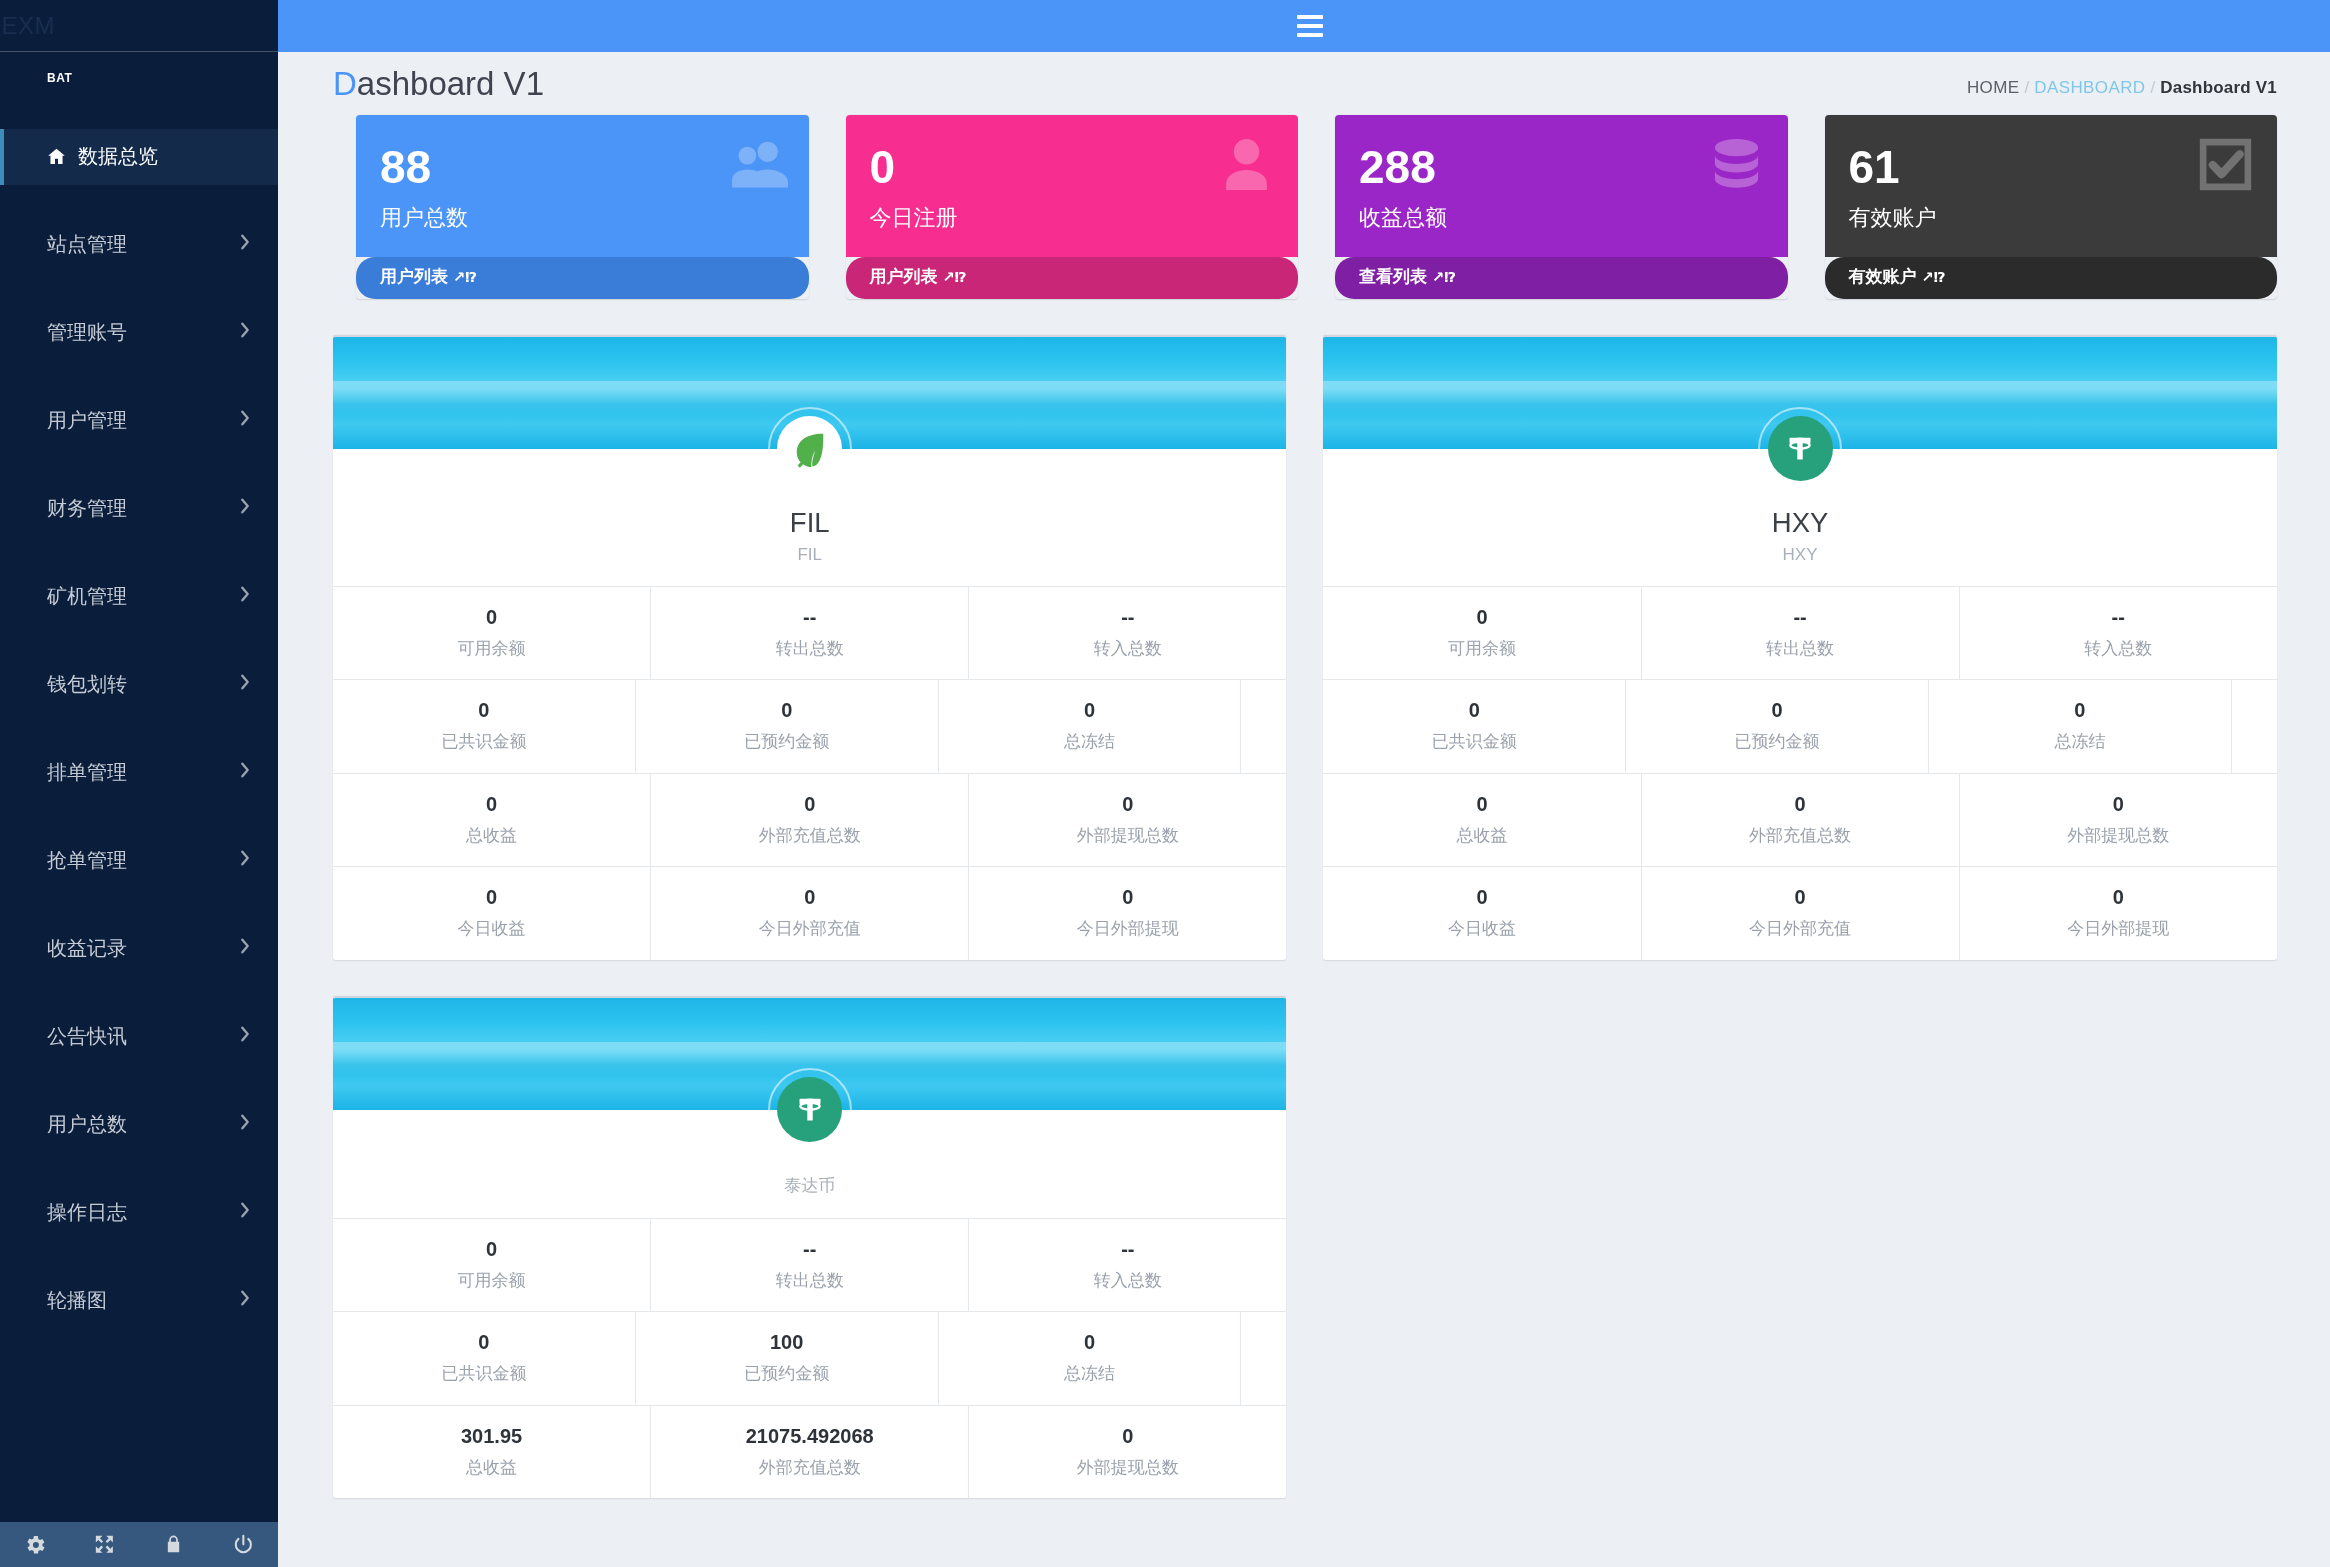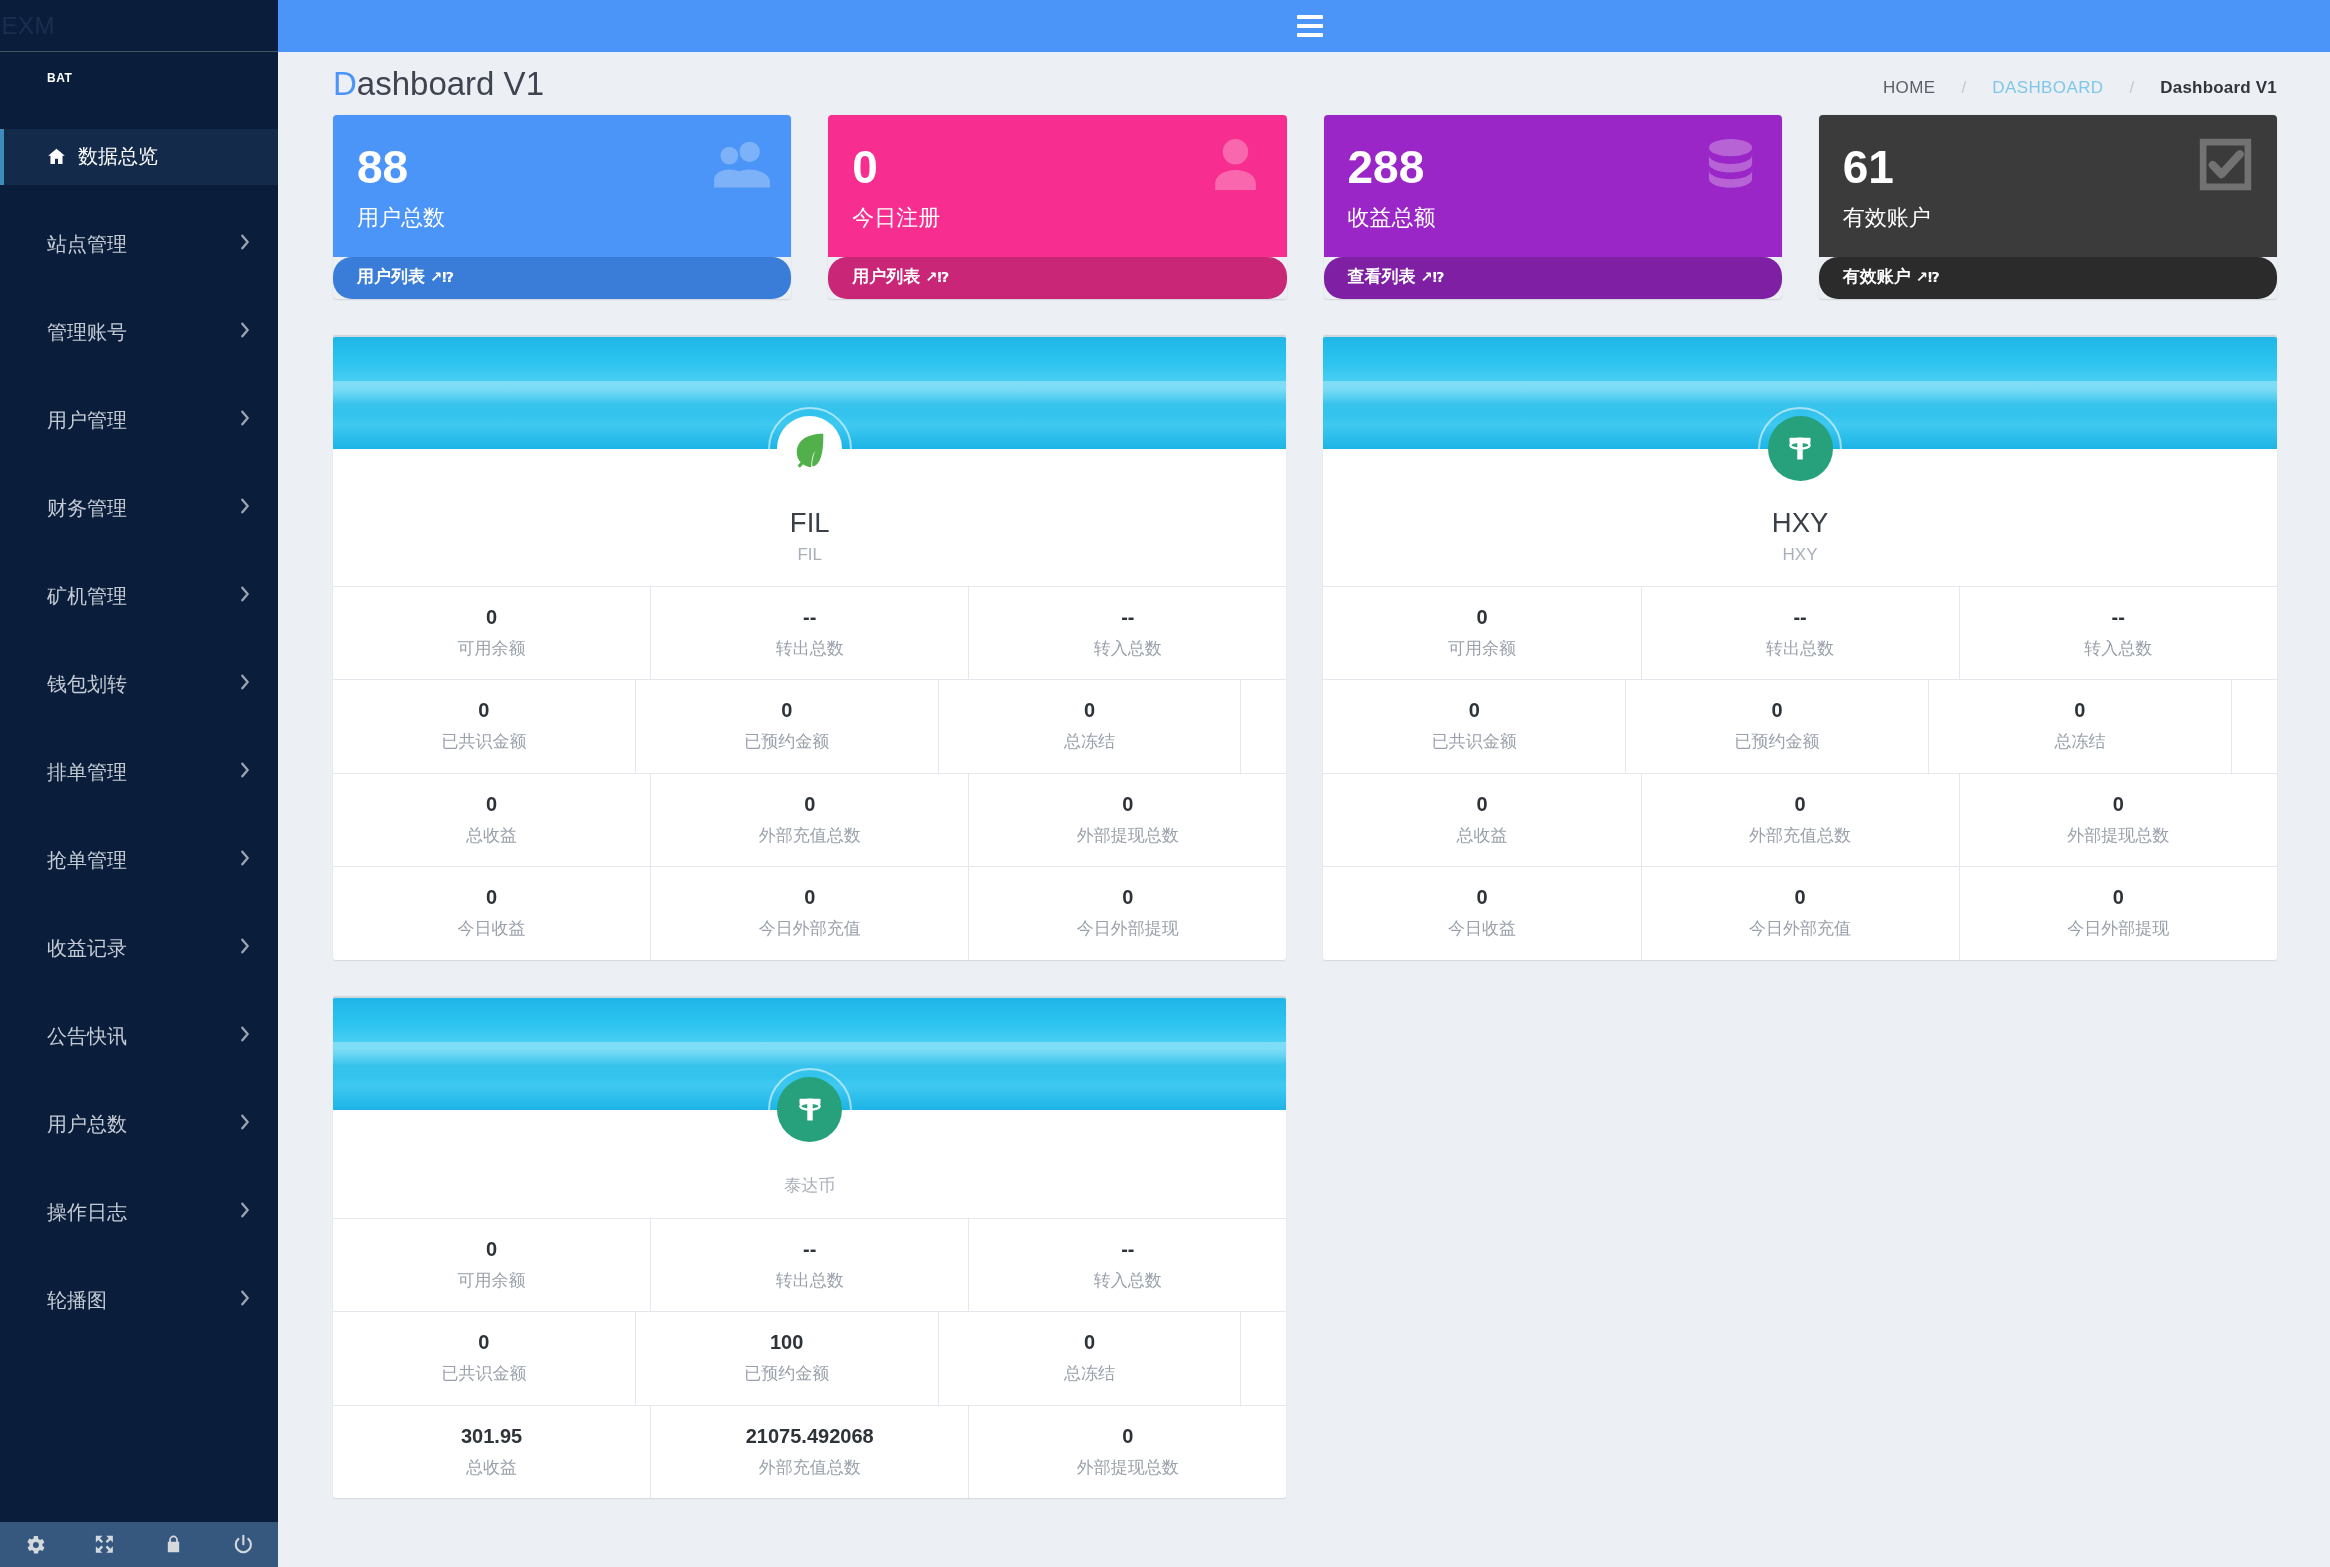--- a/index.html
+++ b/index.html
@@ -118,32 +118,32 @@
     height: 63px; display: flex; align-items: center;
     padding: 0 53px 0 0;
   }
   #page-title {
     font-size: 33px; color: #3f4450; font-weight: 400;
     padding-left: 55px; white-space: nowrap;
   }
   #page-title .first { color: #4b94f8; }
   #header-spacer { flex: 1 1 auto; }
   #breadcrumb {
-    display: flex; align-items: center; gap: 26px;
+    display: flex; align-items: center; gap: 5px;
     font-size: 17px; padding-top: 8px;
   }
   #breadcrumb .crumb-home { color: #5b6068; letter-spacing: 0.4px; cursor: pointer; }
   #breadcrumb .crumb-link { color: #7fc7e8; letter-spacing: 0.4px; cursor: pointer; }
   #breadcrumb .crumb-sep { color: #c4c9d0; }
   #breadcrumb .crumb-current { color: #31363d; font-weight: bold; letter-spacing: 0.2px; }
 
   
   #boxes-row {
     display: flex; gap: 37px;
-    padding: 0 53px 0 55px;
+    padding: 0 53px 0 78px;
   }
   .small-box {
     flex: 1 1 0;
     border-radius: 4px;
     overflow: hidden;
     position: relative;
     box-shadow: 0 0.8px 1.6px rgba(0,0,0,.12);
   }
   .small-box .sb-body {
     position: relative;

